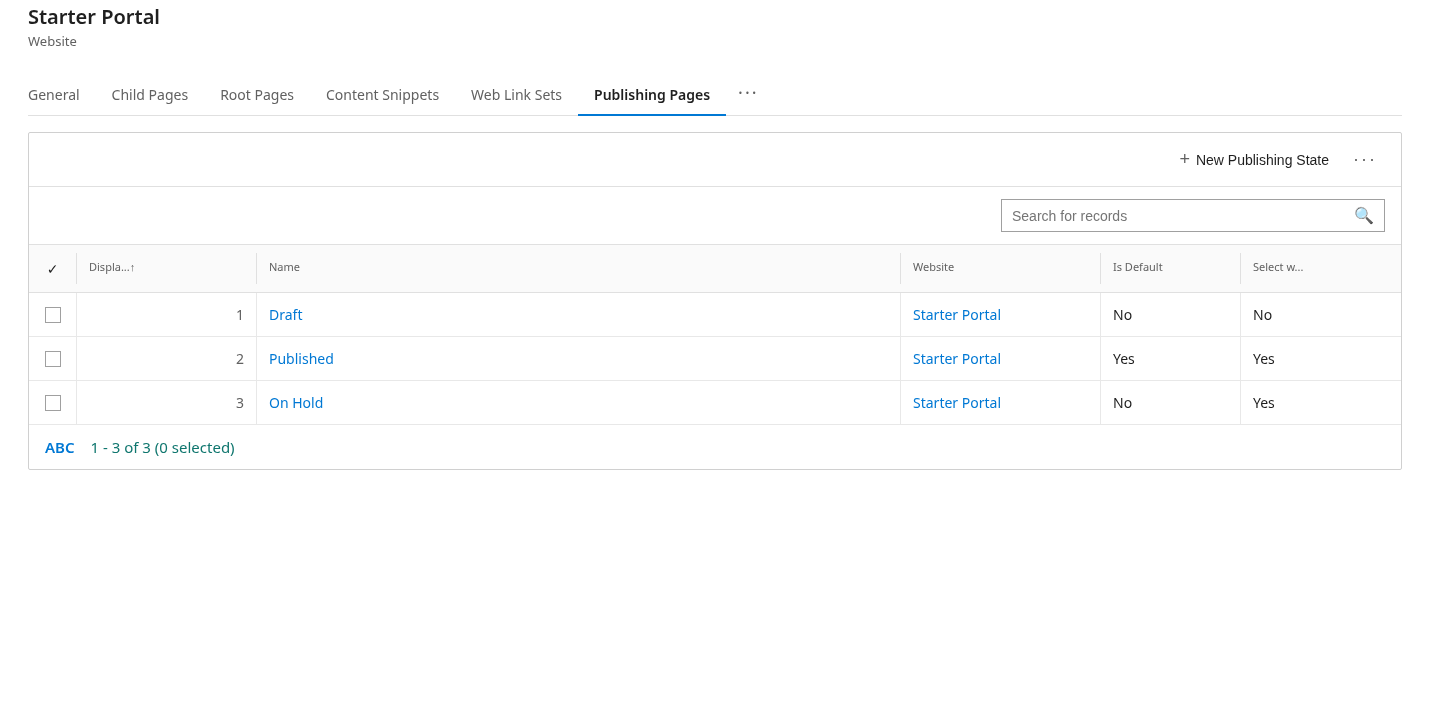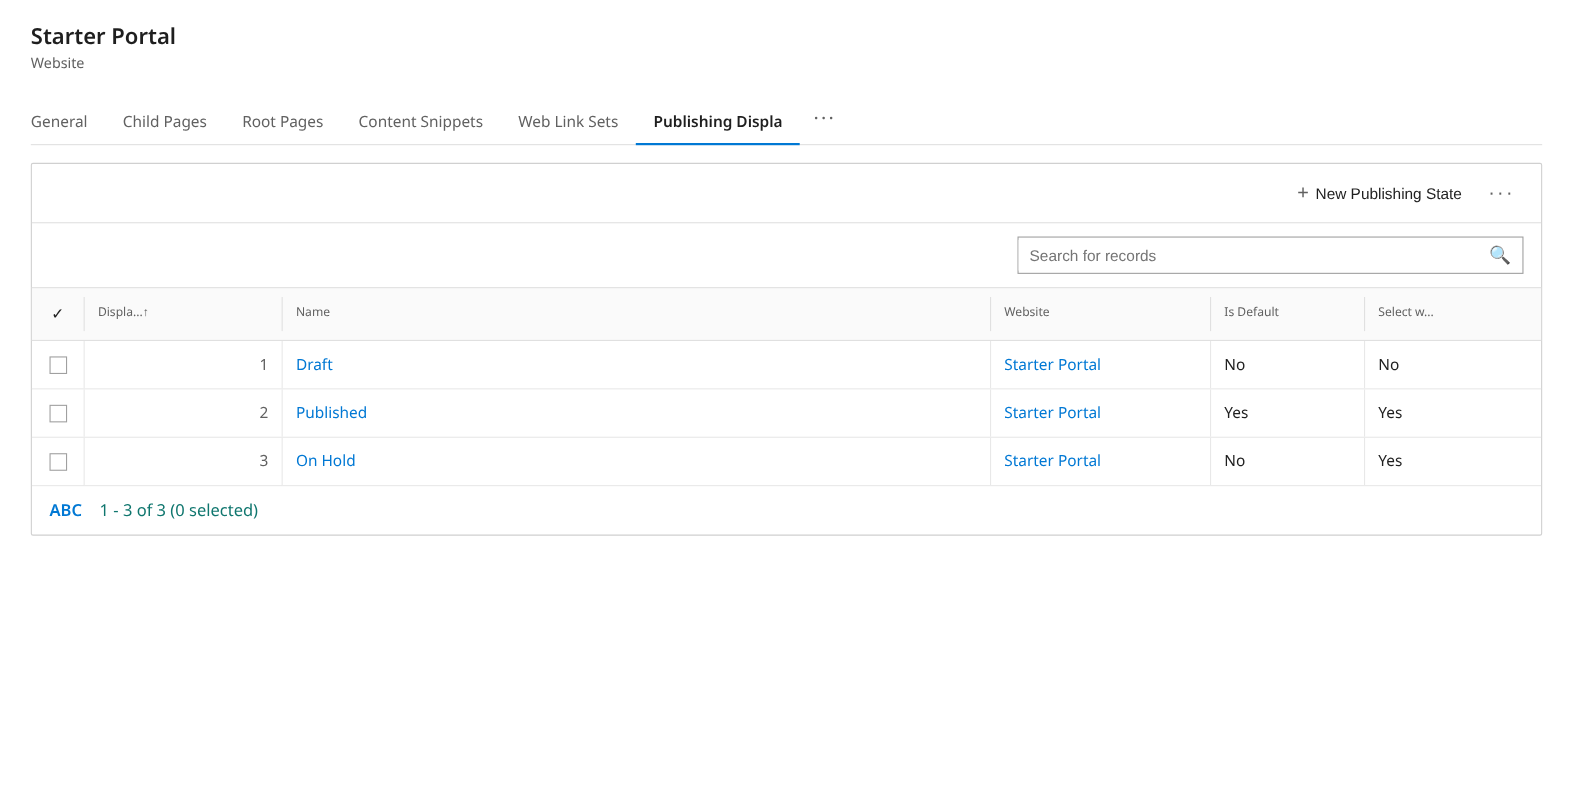--- a/index.html
+++ b/index.html
@@ -3,21 +3,21 @@
   <meta charset="utf-8">
   <style>
     * { box-sizing: border-box; margin: 0; padding: 0; }
     body {
       font-family: 'Segoe UI', system-ui, -apple-system, sans-serif;
       background: #fff;
       color: #1f1f1f;
       font-size: 14px;
     }
     .page-container {
-      padding: 20px 28px;
+      padding: 4px 28px;
       max-width: 1430px;
     }
     .app-title {
       font-size: 20px;
       font-weight: 600;
       color: #1f1f1f;
       line-height: 1.3;
     }
     .app-subtitle {
       font-size: 13px;
@@ -102,21 +102,21 @@
     }
     .search-row {
       display: flex;
       justify-content: flex-end;
       padding: 12px 16px;
     }
     .search-box {
       display: flex;
       align-items: center;
       border: 1px solid #a0a0a0;
-      width: 460px;
+      width: 384px;
     }
     .search-box input {
       flex: 1;
       border: none;
       outline: none;
       padding: 6px 10px;
       font-size: 14px;
       color: #a0a0a0;
       background: #fff;
     }
@@ -220,21 +220,21 @@
     <div class="app-title">Starter Portal</div>
     <div class="app-subtitle">Website</div>
   </div>
 
   <div class="tabs-bar">
     <div class="tab-item">General</div>
     <div class="tab-item">Child Pages</div>
     <div class="tab-item">Root Pages</div>
     <div class="tab-item">Content Snippets</div>
     <div class="tab-item">Web Link Sets</div>
-    <div class="tab-item active">Publishing Displa</div>
+    <div class="tab-item active">Publishing Pages</div>
     <div class="tab-more">···</div>
   </div>
 
   <div class="content-panel">
 
     <div class="panel-toolbar">
       <button class="new-btn">
         <span class="new-btn-icon">+</span>
         <span>New Publishing State</span>
       </button>

